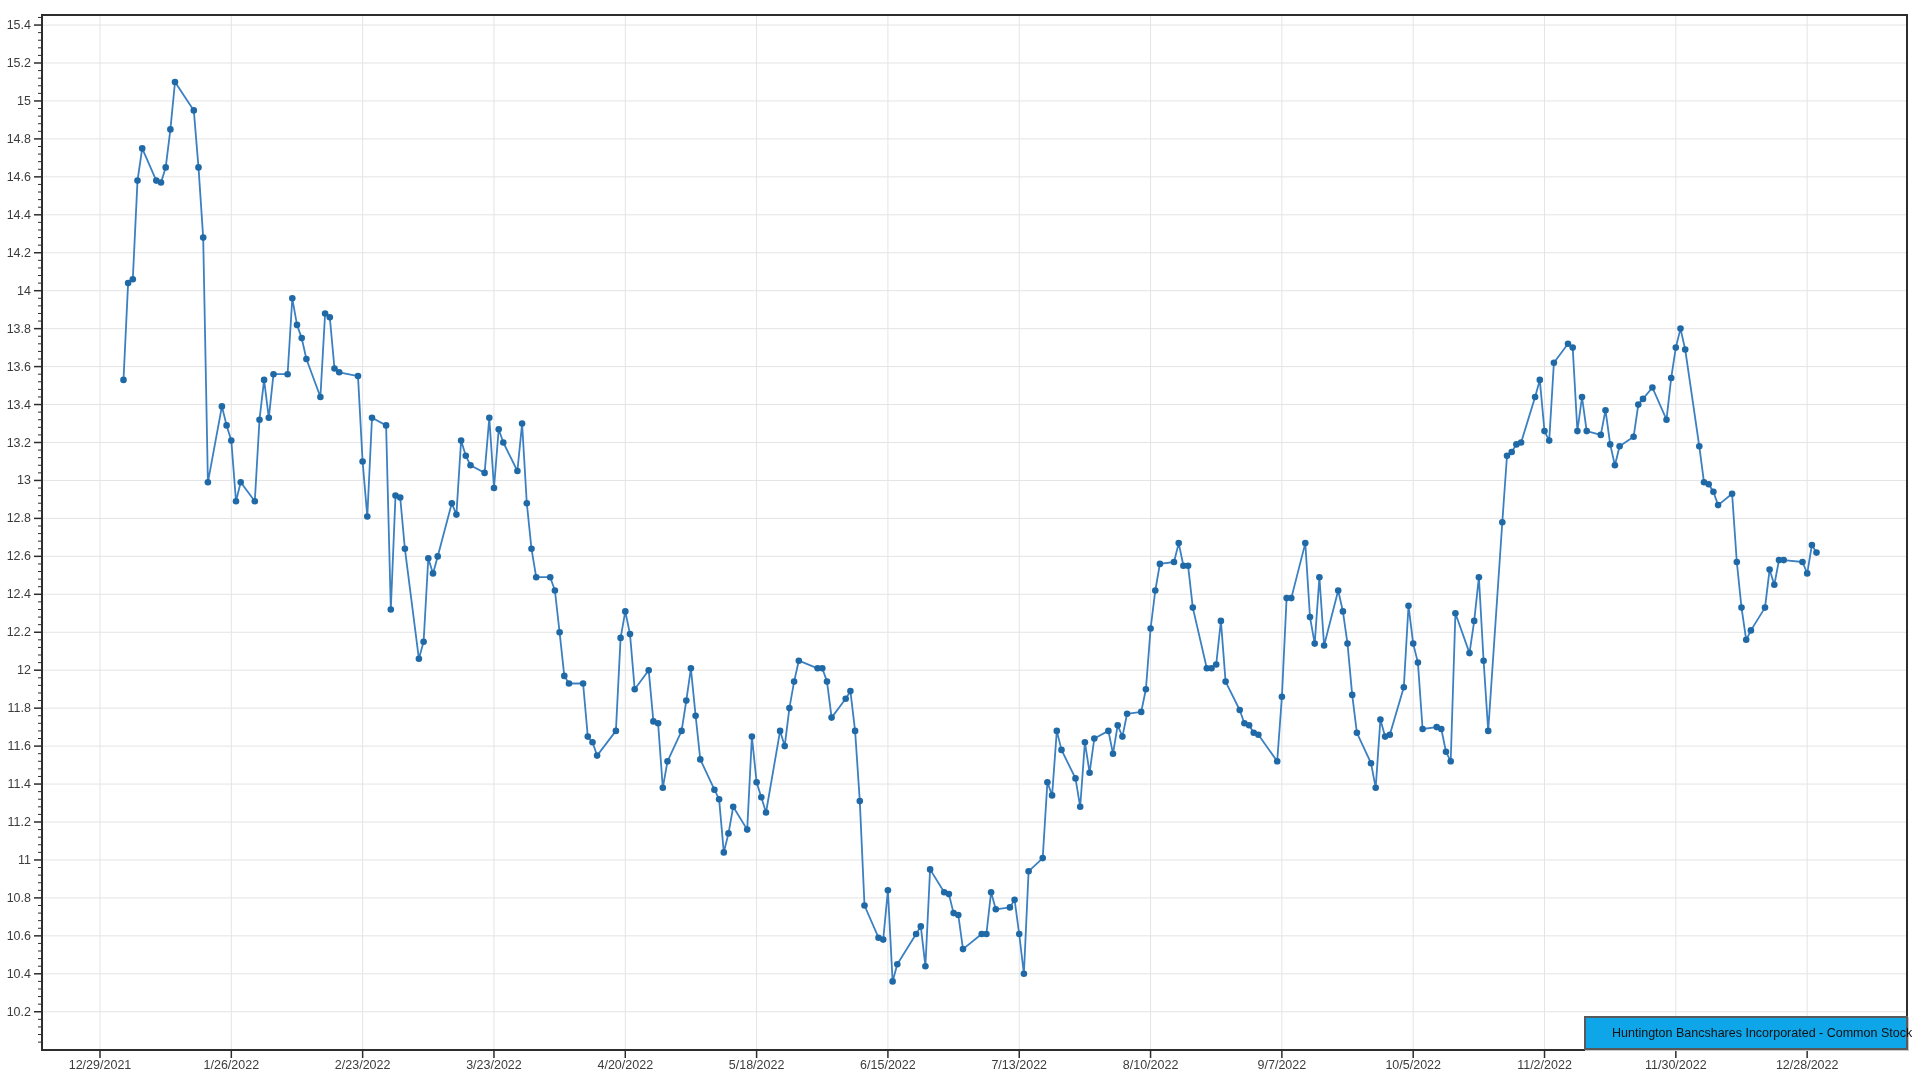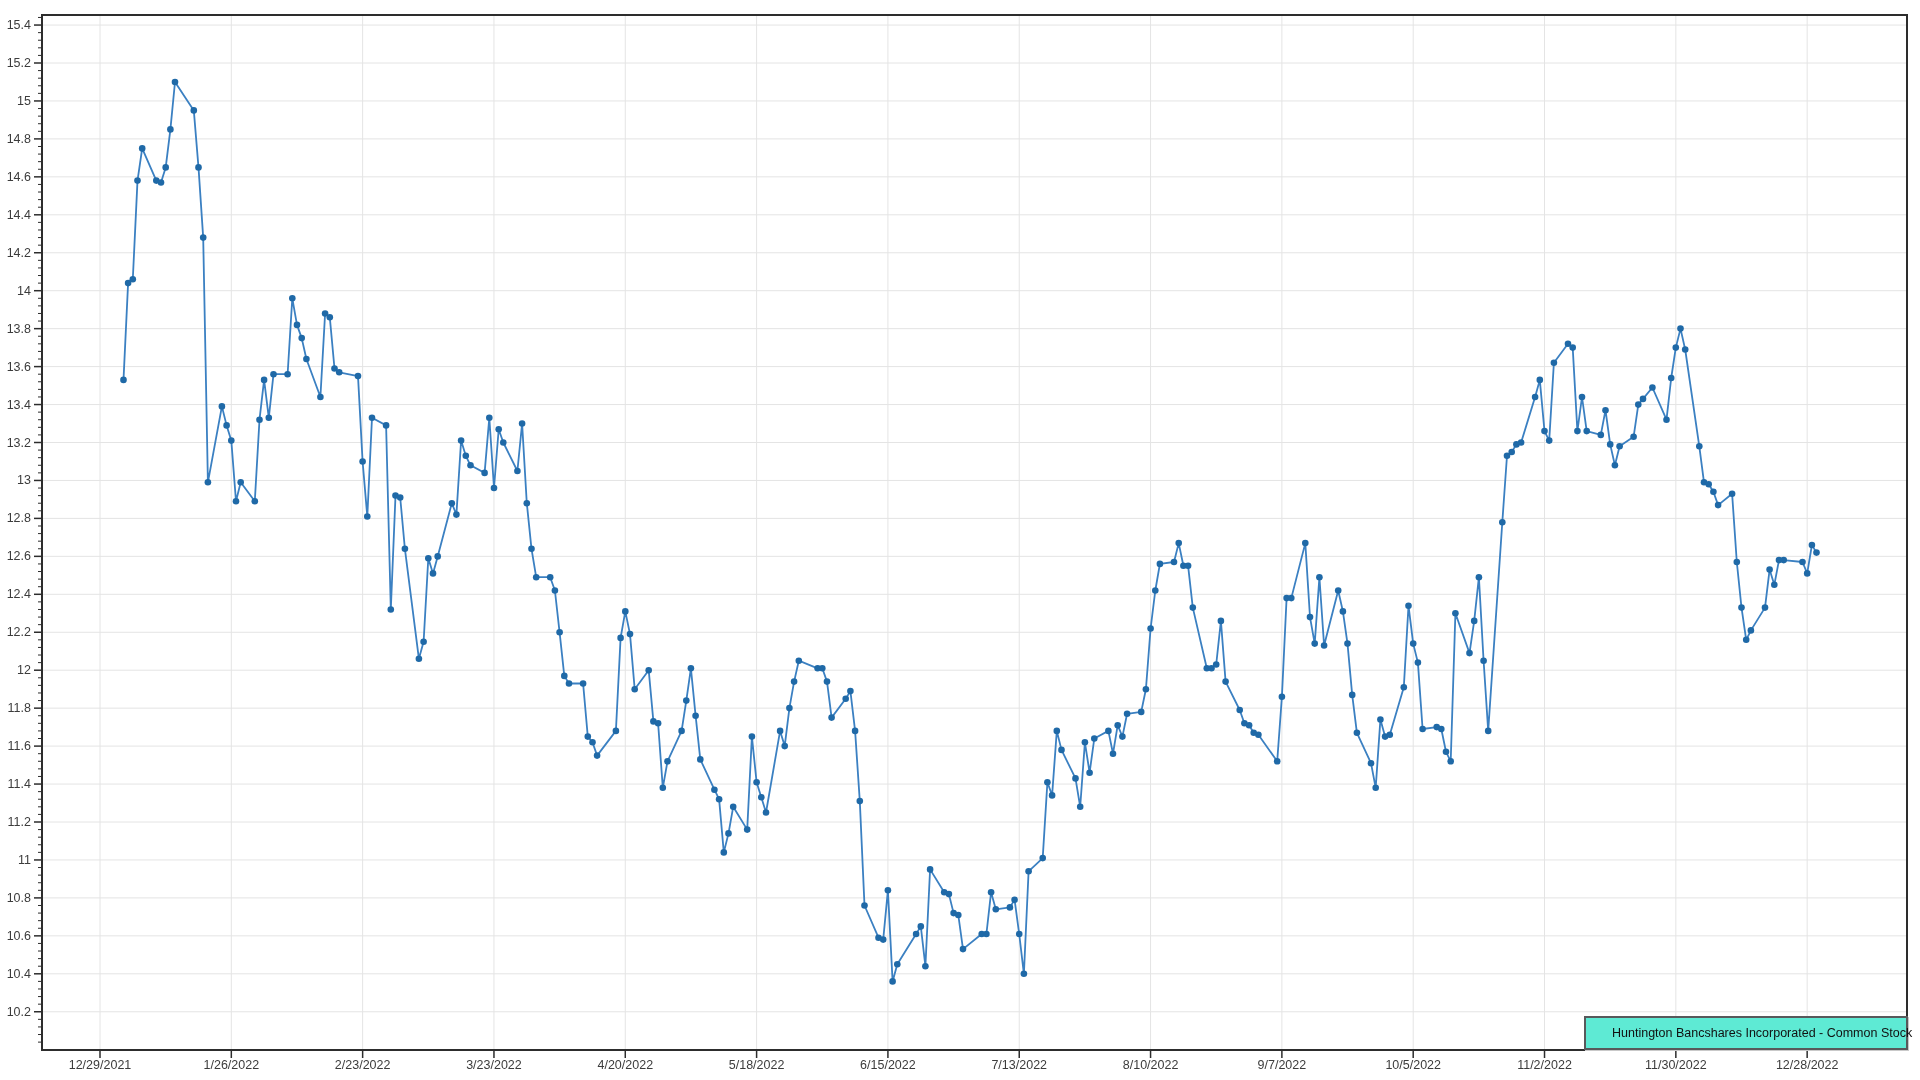--- a/index.html
+++ b/index.html
@@ -2,21 +2,21 @@
 <html><head>
 <meta charset="utf-8">
 <style>
   html,body{margin:0;padding:0;background:#ffffff;width:1920px;height:1080px;overflow:hidden;}
   body{font-family:"Liberation Sans", sans-serif;}
   #chart-wrap{position:relative;width:1920px;height:1080px;background:#fff;}
   svg{display:block;}
   .legend-box{
     position:absolute; box-sizing:border-box;
     display:flex; align-items:center;
-    background:#5eead4; border:2px solid #58595b;
+    background:#0ea5e9; border:2px solid #58595b;
     box-shadow:1px 1px 0 #c9c9c9;
     padding:0 10px 0 16px; gap:10px; white-space:nowrap;
   }
   .legend-label{font-size:12.5px;color:#111;line-height:1;}
   text{font-family:"Liberation Sans", sans-serif;}
 </style>
 </head>
 <body>
 
 <div id="chart-wrap">

